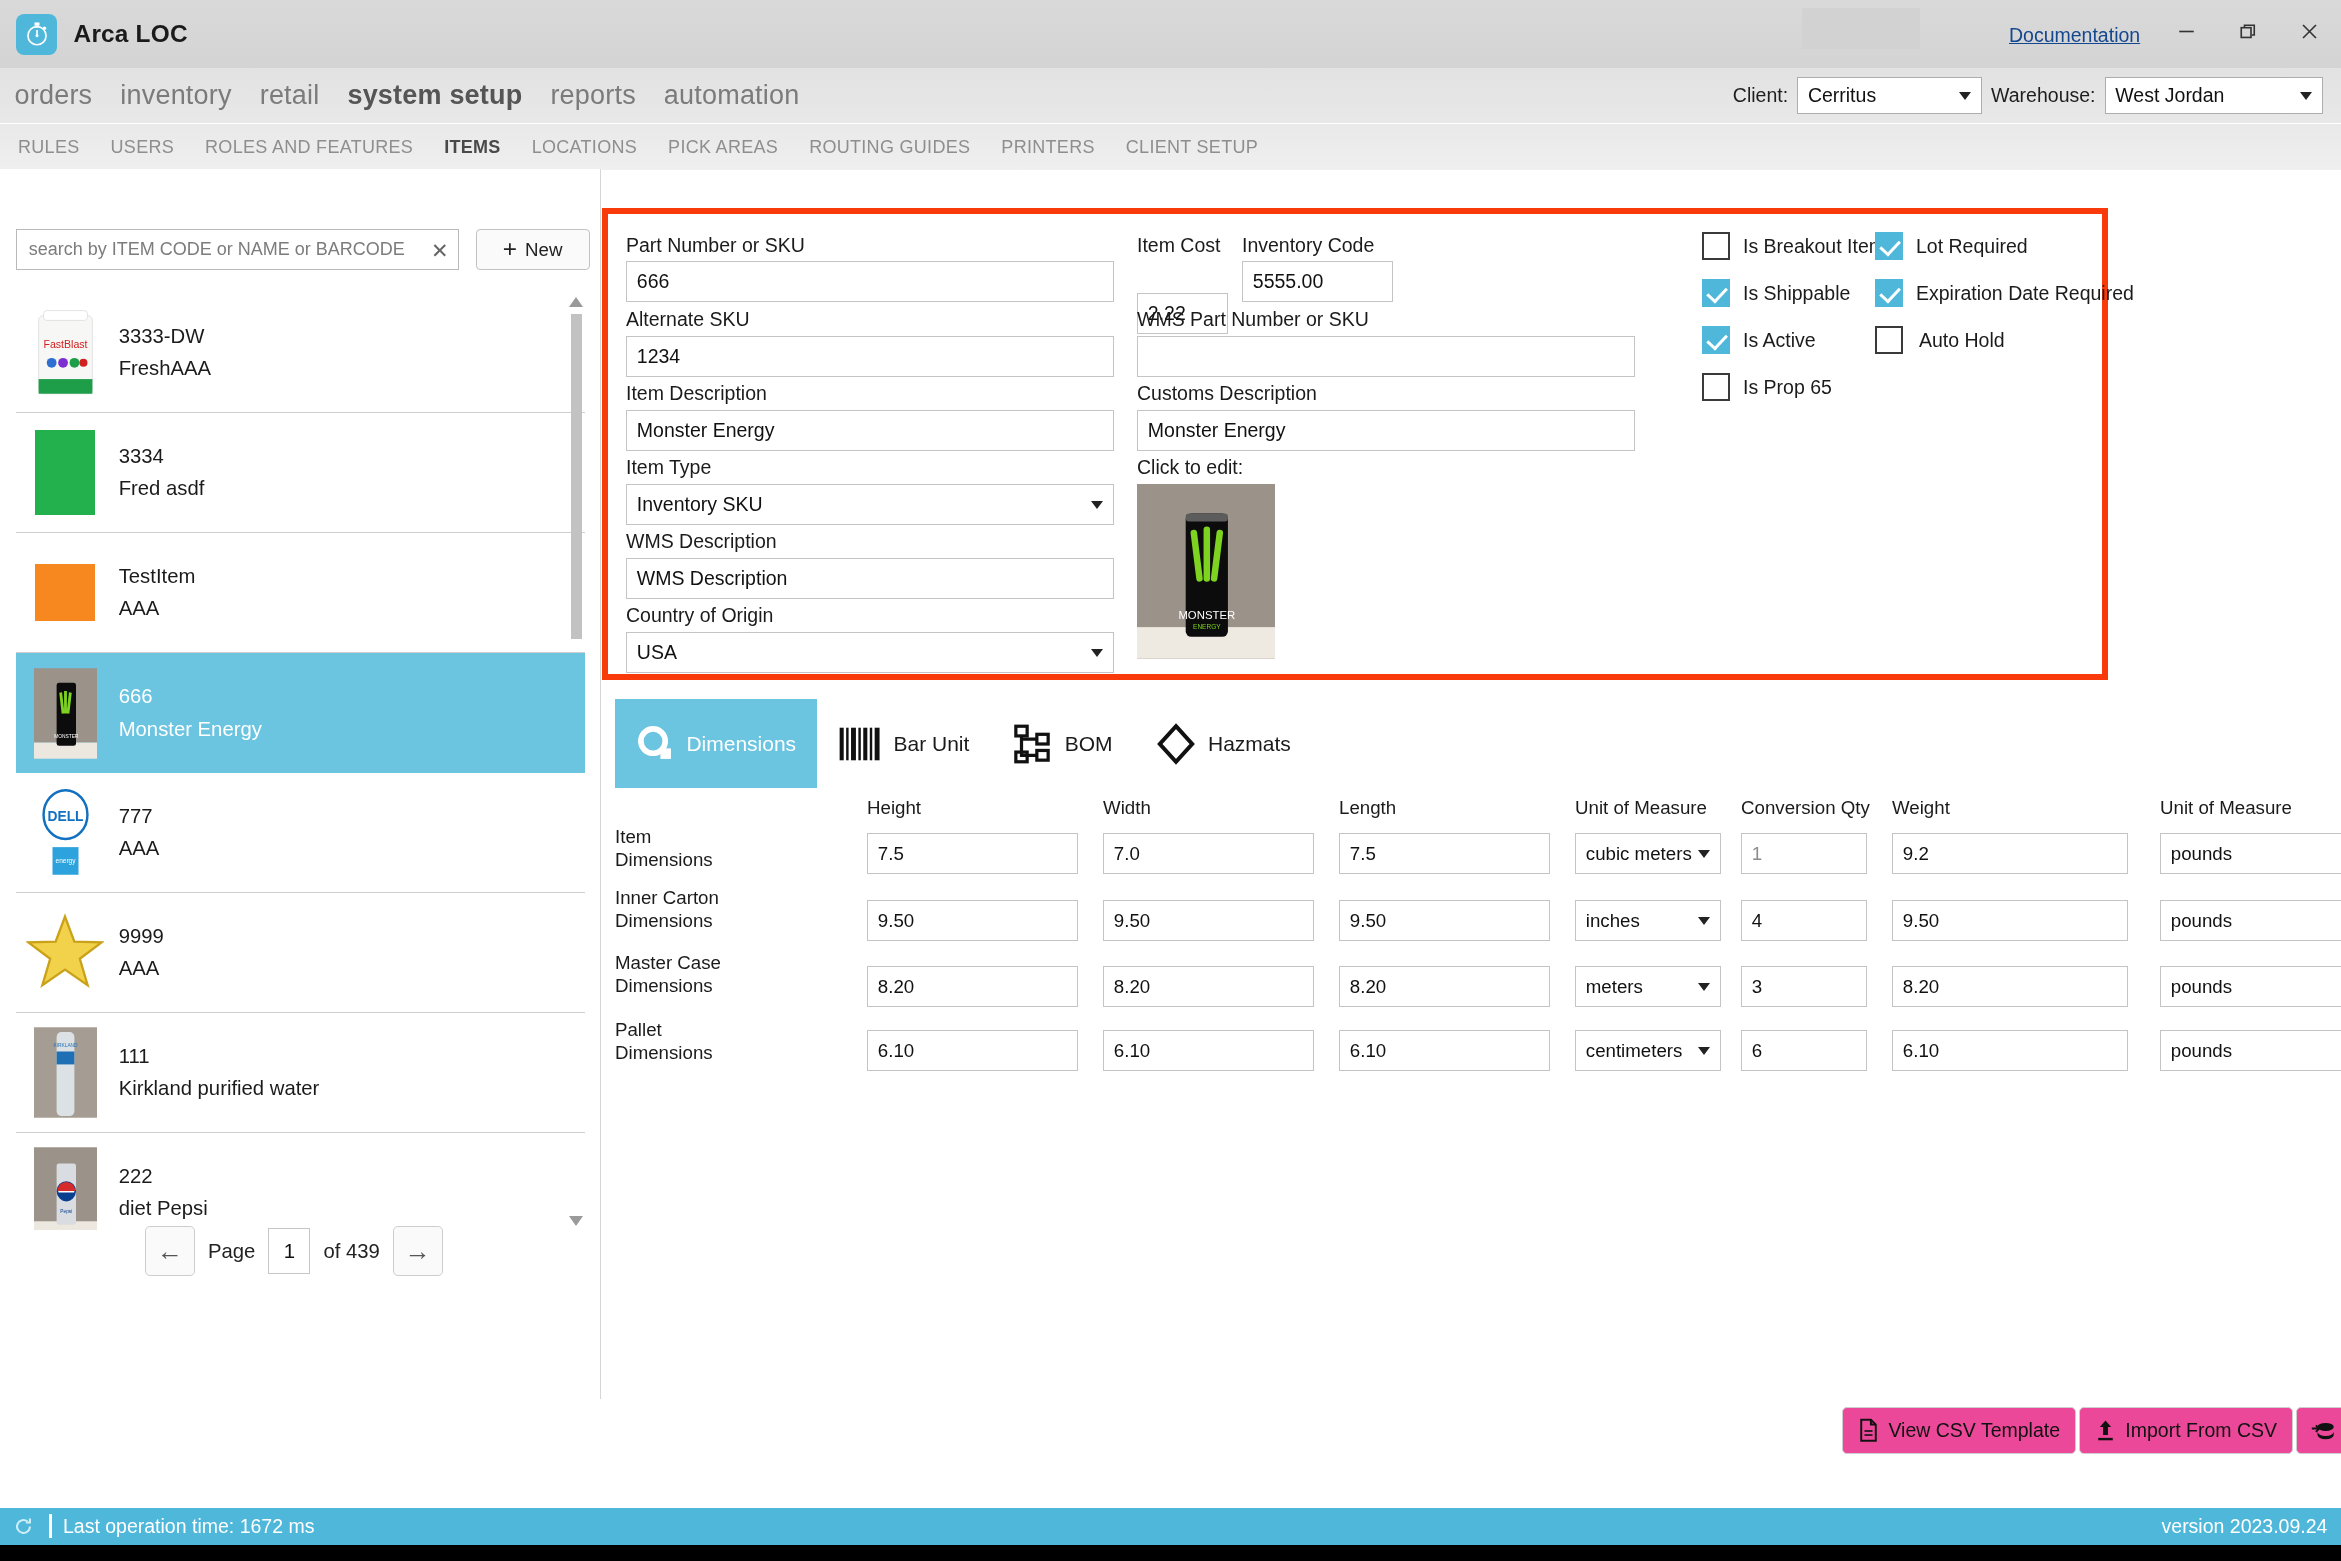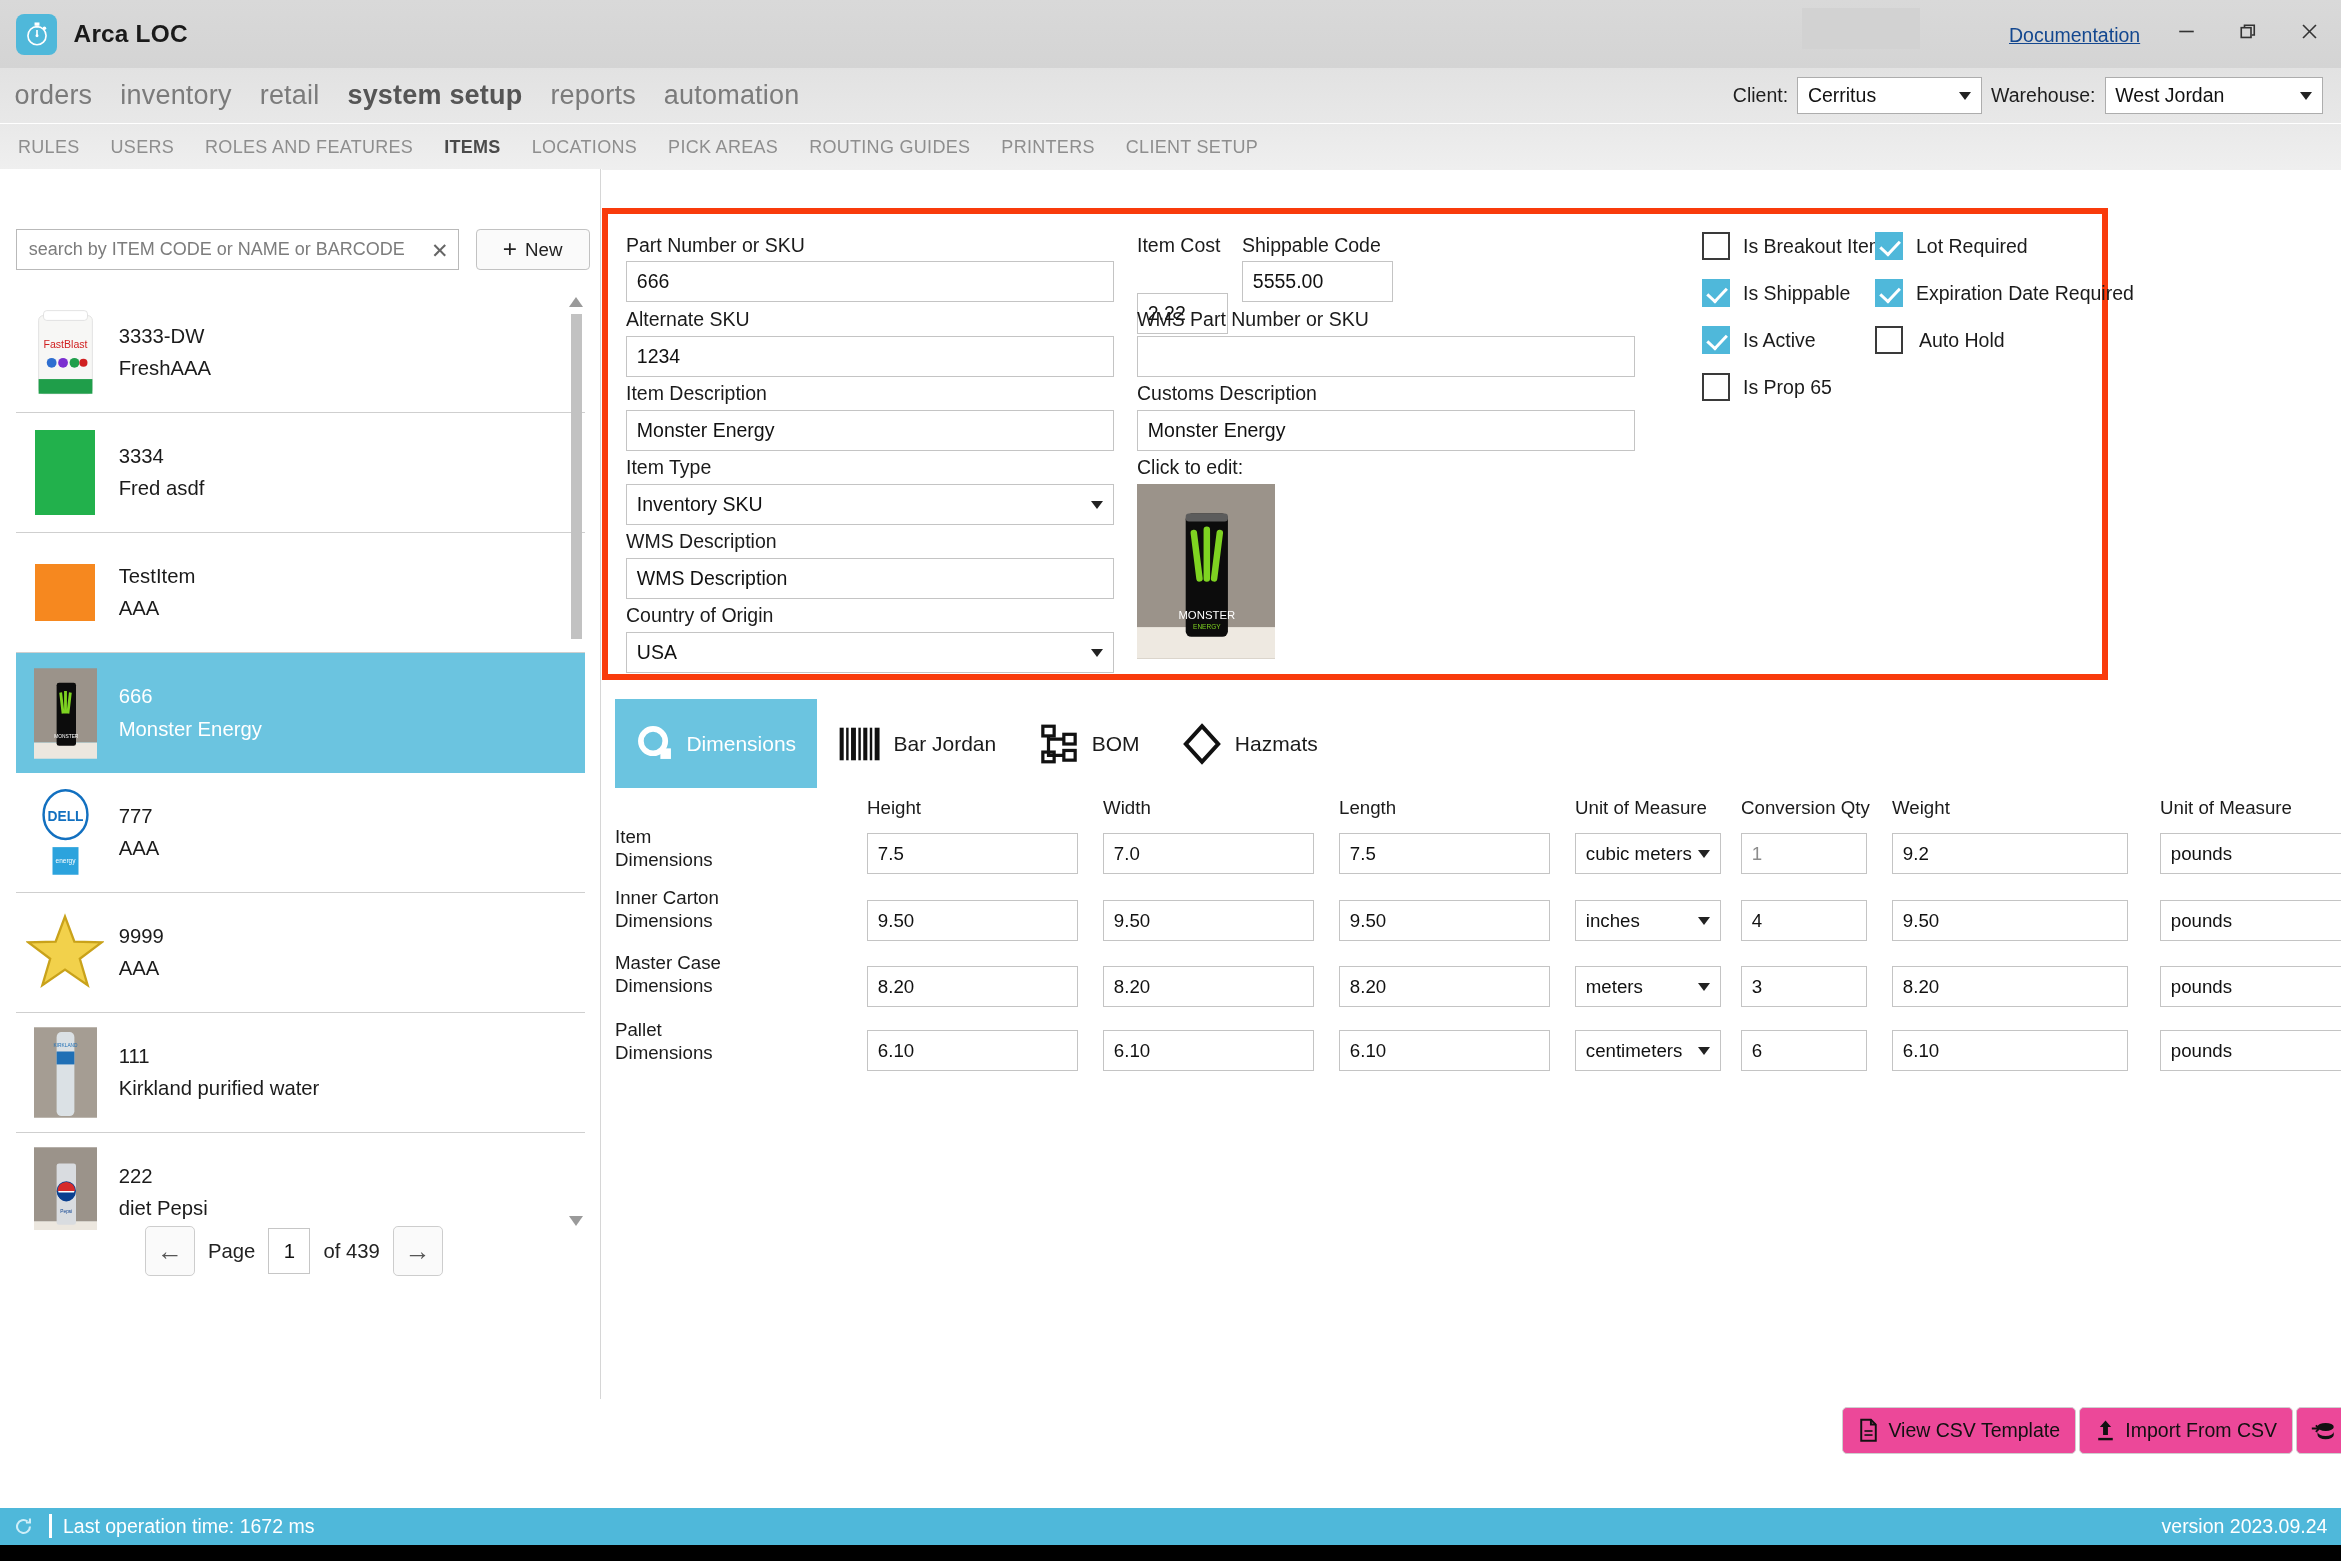--- a/index.html
+++ b/index.html
@@ -492,21 +492,21 @@
 
   <div class="fld-label" style="left:18px; top:390px;">Country of Origin</div>
   <div class="fld-select" style="left:18px; top:418px; width:488px; height:41px;">
     <span>USA</span>
     <span class="caret"></span>
   </div>
 
   <div class="fld-label" style="left:529px; top:19.5px;">Item Cost</div>
   <div class="fld-input" style="left:529px; top:47px; width:91px; height:41px;margin-top:32px;">2.22</div>
 
-  <div class="fld-label" style="left:634px; top:19.5px;">Shippable Code</div>
+  <div class="fld-label" style="left:634px; top:19.5px;">Inventory Code</div>
   <div class="fld-input" style="left:634px; top:47px; width:151px; height:41px;">5555.00</div>
 
   <div class="fld-label" style="left:529px; top:94px;">WMS Part Number or SKU</div>
   <div class="fld-input" style="left:529px; top:122px; width:498px; height:41px;"></div>
 
   <div class="fld-label" style="left:529px; top:168px;">Customs Description</div>
   <div class="fld-input" style="left:529px; top:196px; width:498px; height:41px;">Monster Energy</div>
 
   <div class="fld-label" style="left:529px; top:242px;">Click to edit:</div>
   <div id="item-image" style="left:529px; top:270px;">
@@ -567,21 +567,21 @@
       <svg width="44" height="36" viewBox="0 0 54 44">
         <rect x="2" y="2" width="5" height="40" fill="#111"></rect>
         <rect x="10" y="2" width="3" height="40" fill="#111"></rect>
         <rect x="16" y="2" width="6" height="40" fill="#111"></rect>
         <rect x="25" y="2" width="3" height="40" fill="#111"></rect>
         <rect x="31" y="2" width="5" height="40" fill="#111"></rect>
         <rect x="39" y="2" width="3" height="40" fill="#111"></rect>
         <rect x="45" y="2" width="6" height="40" fill="#111"></rect>
       </svg>
     </span>
-    <span class="tab-label">Bar Jordan</span>
+    <span class="tab-label">Bar Unit</span>
   </div>
   <div class="tab">
     <span>
       <svg width="42" height="42" viewBox="0 0 52 52">
         <rect x="6" y="4" width="14" height="12" fill="none" stroke="#111" stroke-width="4"></rect>
         <rect x="6" y="36" width="14" height="12" fill="none" stroke="#111" stroke-width="4"></rect>
         <rect x="32" y="14" width="14" height="12" fill="none" stroke="#111" stroke-width="4"></rect>
         <rect x="32" y="34" width="14" height="12" fill="none" stroke="#111" stroke-width="4"></rect>
         <path d="M13 16 v26 M13 20 h19 M13 40 h19" stroke="#111" stroke-width="4" fill="none"></path>
       </svg>

